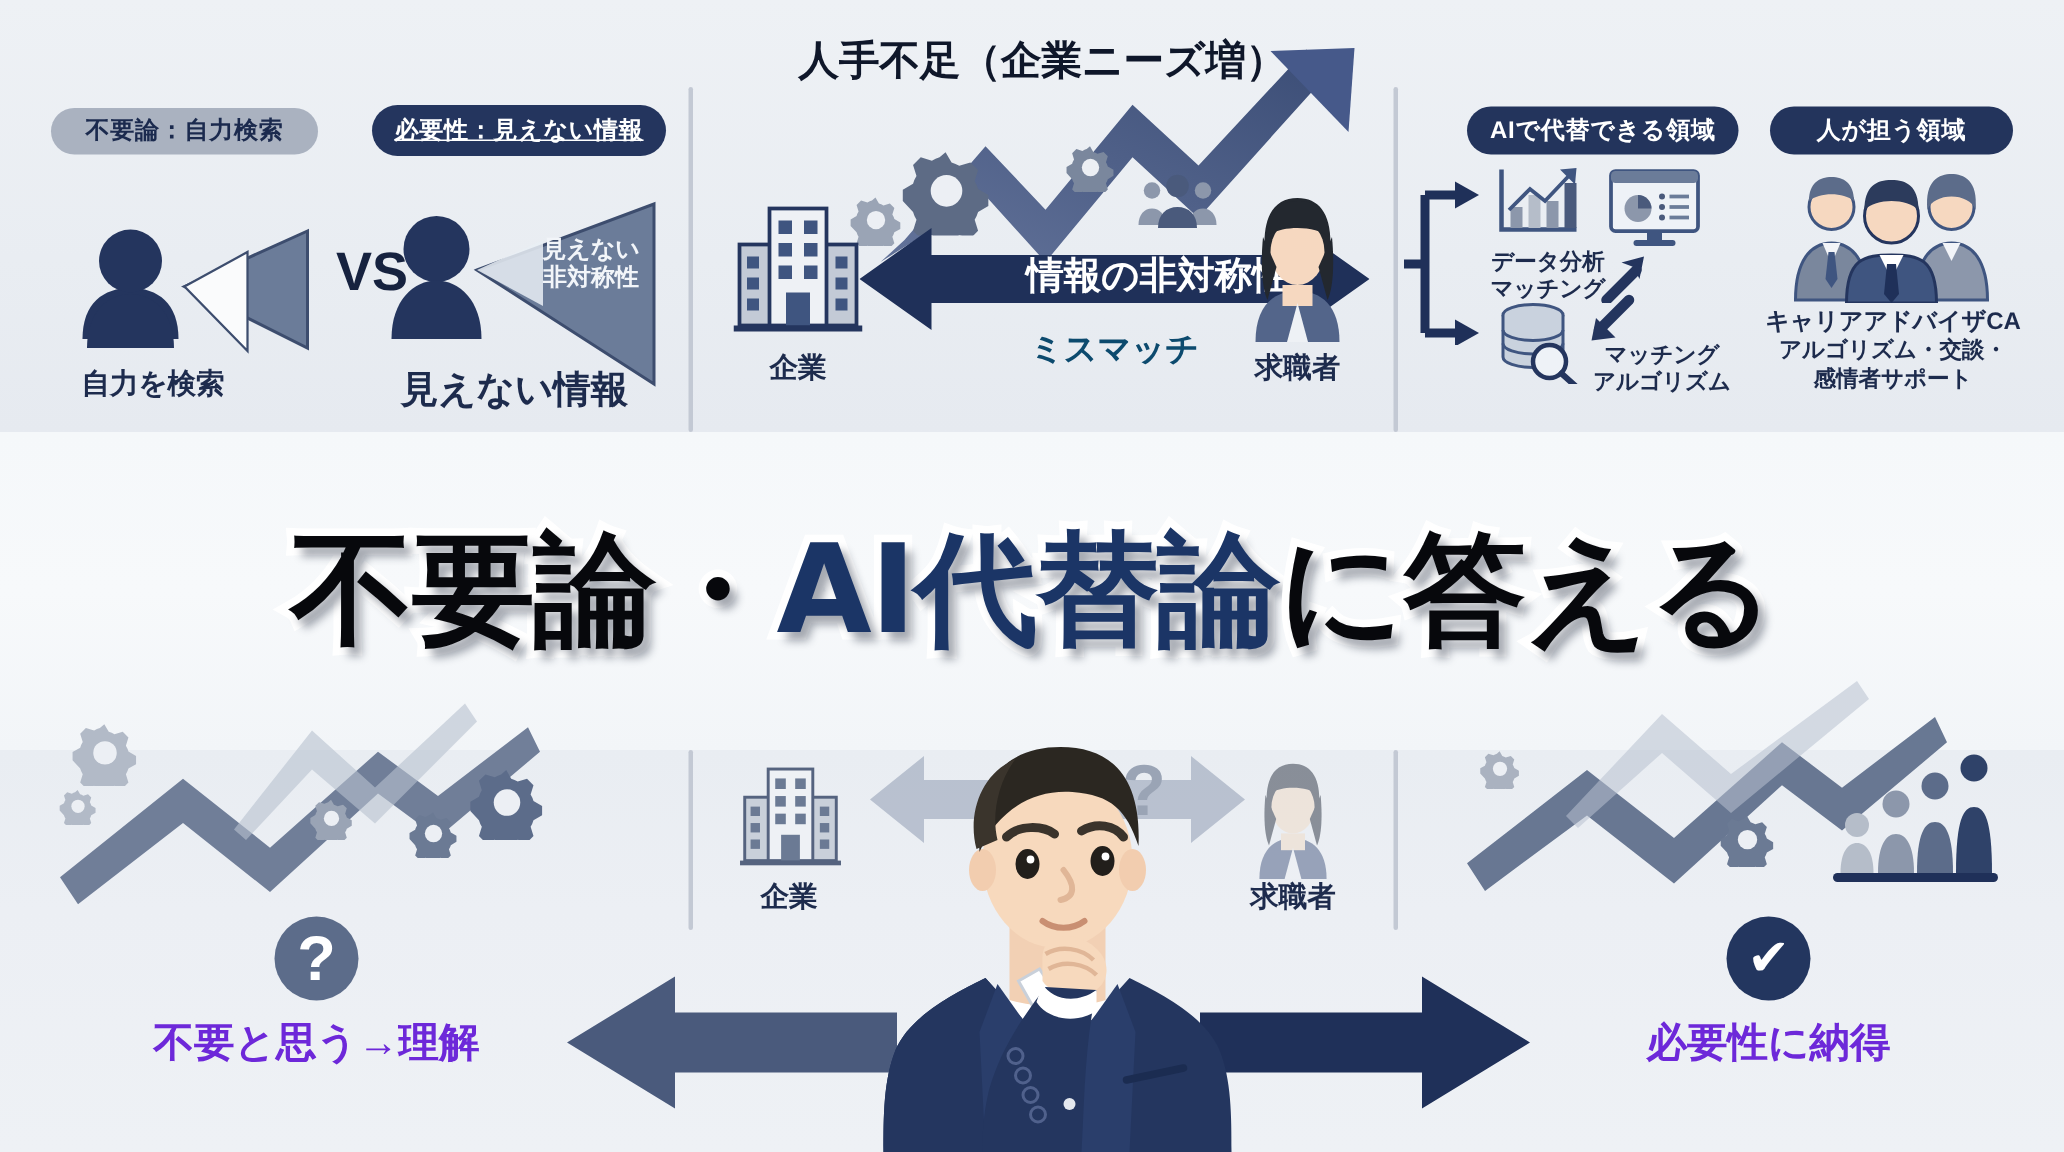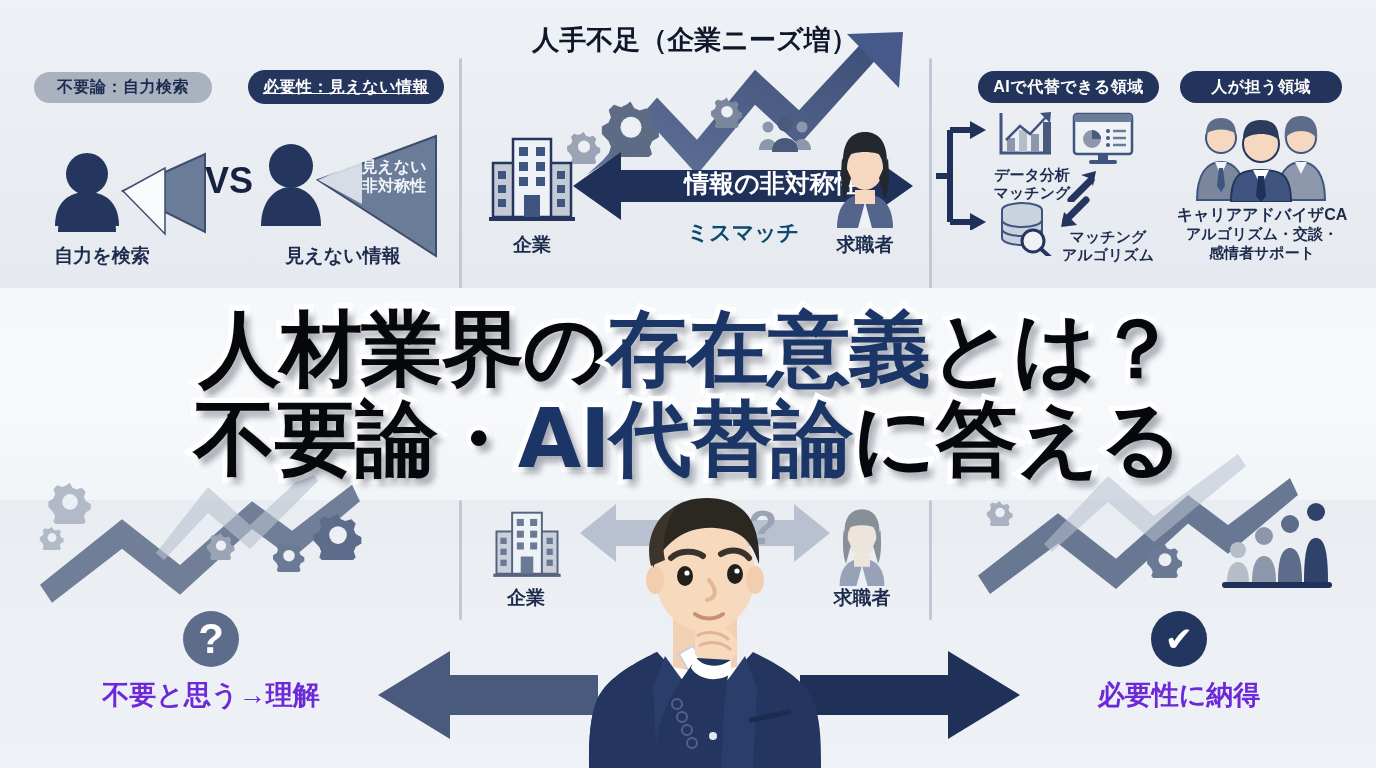--- a/index.html
+++ b/index.html
@@ -100,33 +100,33 @@
     <path d="M30 100 C30 76, 44 66, 62 66 C80 66, 94 76, 94 100 Z" fill="#24355e" transform="translate(-10,-10) scale(1)"></path>
     <circle cx="52" cy="38" r="21" fill="#24355e"></circle>
     <path d="M23 96 C23 72, 37 60, 52 60 C67 60, 81 72, 81 96 Z" fill="#24355e"></path>
     <path d="M88 55 L170 18 L170 96 Z" fill="#6b7c99" stroke="#3d4d6e" stroke-width="2"></path>
     <path d="M88 55 C112 58, 124 65, 130 80 L130 33 C124 46, 112 52, 88 55 Z" fill="#ffffff" opacity="0"></path>
     <path d="M88 55 L130 32 L130 98 Z" fill="#fafbfc" stroke="#3d4d6e" stroke-width="1.5"></path>
   </svg>
 
   <div class="cap" style="left:22px; top:243px; width:160px; font-size:19px;">自力を検索</div>
 
-  <div style="position:absolute; left:205px; top:160px; font-size:36px; font-weight:900; color:#16223f;">VS</div>
+  <div style="position:absolute; left:205px; top:160px; font-size:36px; font-weight:900; color:#16223f;padding-left:19px;">VS</div>
 
   <svg class="icon-svg" style="position:absolute; left:258px; top:108px;" width="190" height="160" viewBox="0 0 190 160">
     <path d="M60 72 L178 28 L178 148 Z" fill="#6b7c99" stroke="#3d4d6e" stroke-width="2"></path>
     <path d="M60 72 L104 52 L104 96 Z" fill="#e9eef4" opacity=".85"></path>
     <circle cx="33" cy="58" r="22" fill="#24355e"></circle>
     <path d="M3 118 C3 92, 18 79, 33 79 C48 79, 63 92, 63 118 Z" fill="#24355e"></path>
   </svg>
   <div class="stack" style="left:338px; top:158px; width:112px; font-size:16px; color:#f2f5f9;">
     <div>見えない</div>
     <div>非対称性</div>
   </div>
-  <div class="cap" style="left:258px; top:243px; width:170px; font-size:19px;">見えない情報</div>
+  <div class="cap" style="left:258px; top:243px; width:170px; font-size:25px;">見えない情報</div>
 
   <div style="position:absolute; left:470px; top:22px; width:450px; text-align:center; font-size:27px; font-weight:800; color:#0f172a; white-space:nowrap;">人手不足（企業ニーズ増）</div>
 
   <svg class="icon-svg" style="position:absolute; left:585px; top:28px;" width="330" height="170" viewBox="0 0 330 170">
     <defs>
       <linearGradient id="gtrend" x1="0" y1="1" x2="1" y2="0">
         <stop offset="0" stop-color="#667characters"></stop>
       </linearGradient>
       <linearGradient id="gtrend2" x1="0" y1="1" x2="1" y2="0">
         <stop offset="0" stop-color="#63739a"></stop>
@@ -458,20 +458,17 @@
   </div>
   <div class="bottom-label" style="left:35px; top:677px; width:352px;">不要と思う→理解</div>
 
   <div class="circle-badge badge-c" style="left:1151px; top:611px; width:56px; height:56px; font-size:34px;">
     <span>✔</span>
   </div>
   <div class="bottom-label" style="left:1003px; top:677px; width:352px;">必要性に納得</div>
 
   <div id="title-wrap">
     <div class="t-line">
-      <span class="t-seg t-black">人材業界の</span><span class="t-seg t-navy">存在意義</span><span class="t-seg t-black">とは？</span>
-    </div>
-    <div class="t-line">
       <span class="t-seg t-black">不要論・</span><span class="t-seg t-navy">AI代替論</span><span class="t-seg t-black">に答える</span>
     </div>
   </div>
 
 </div>
 
 </body></html>

